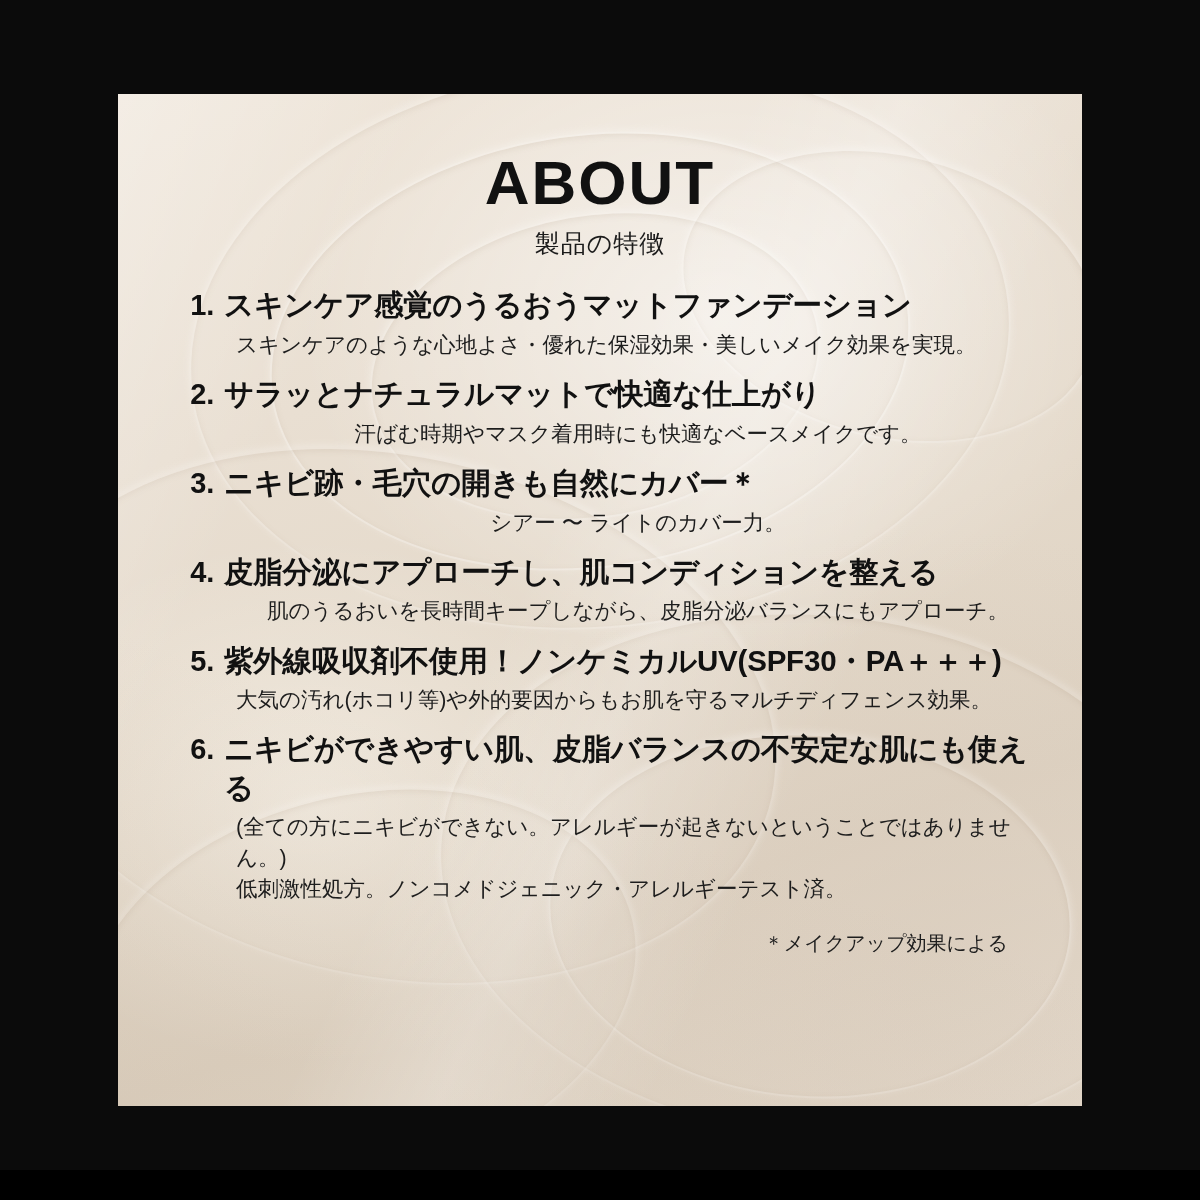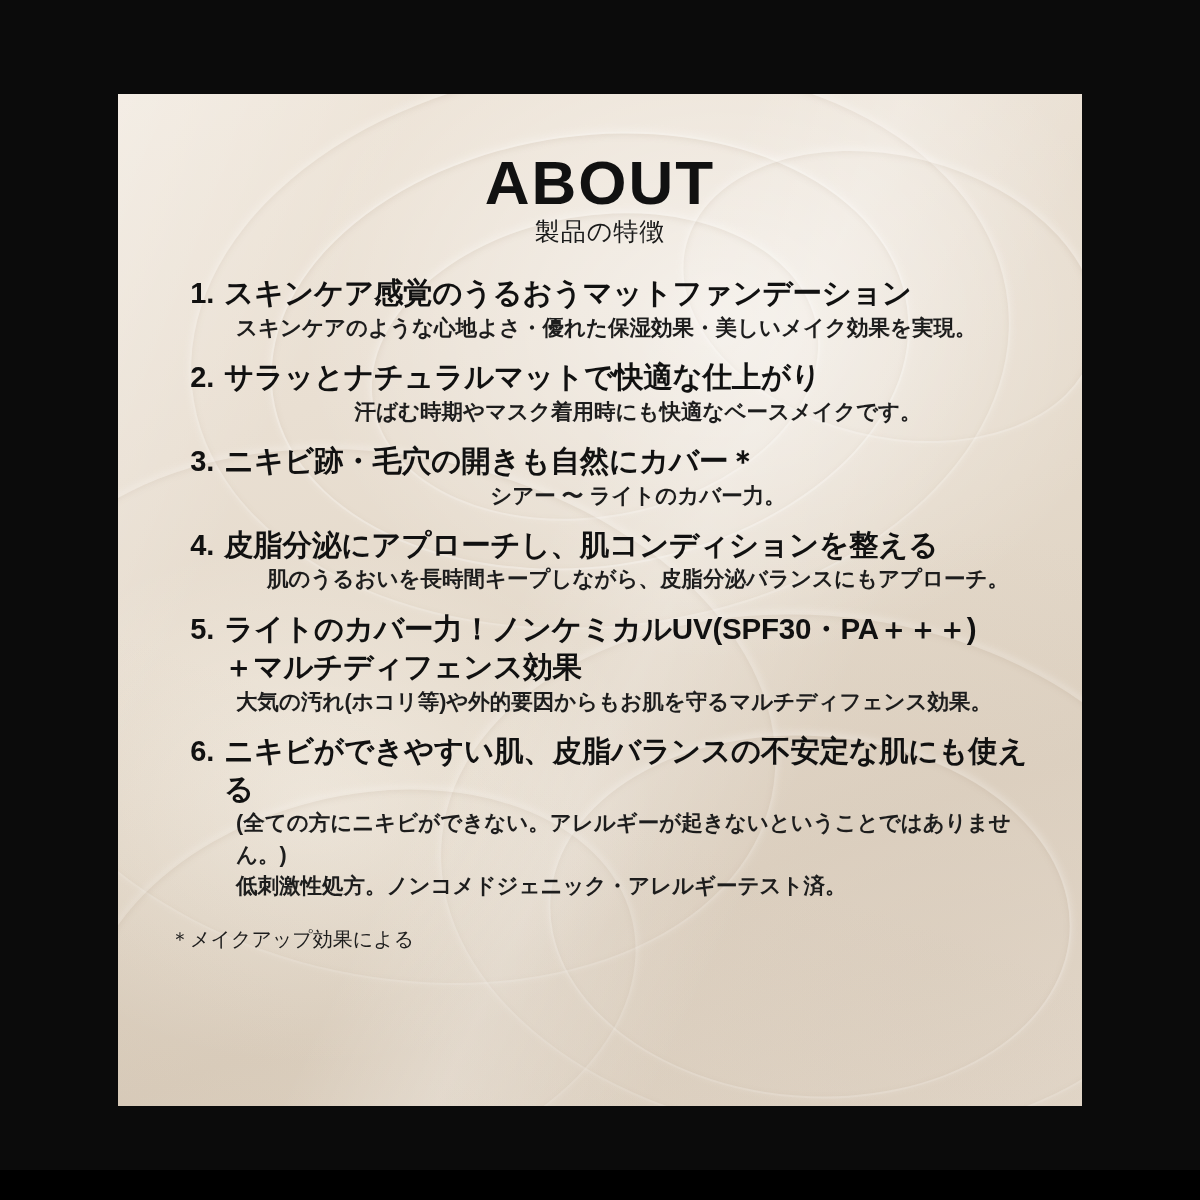--- a/index.html
+++ b/index.html
@@ -81,20 +81,21 @@
     letter-spacing: 2px;
     font-weight: 700;
     line-height: 1.05;
     margin-top: 8px;
     color: #111;
   }
   .subtitle {
     text-align: center;
     font-size: 25px;
     font-weight: 500;
+    margin-top: 12px;
     color: #1b1b1b;
     letter-spacing: 1px;
   }
 
   .list {
     margin-top: 26px;
   }
   .item {
     margin-bottom: 14px;
   }
@@ -113,34 +114,35 @@
     text-align: right;
     padding-right: 10px;
     font-weight: 700;
     font-size: 29px;
   }
   .headline-text {
     flex: 1;
   }
   .sub {
     font-size: 21.5px;
-    font-weight: 700;
+    font-weight: 400;
     color: #1d1d1d;
     line-height: 1.45;
+    margin-top: 5px;
     padding-left: 66px;
   }
   .sub.indent-more {
     padding-left: 76px;
     text-align: center;
   }
   .sub-line { display: block; }
 
   .footnote {
     margin-top: 24px;
-    text-align: left;
+    text-align: right;
     padding-right: 22px;
     font-size: 20px;
     color: #1d1d1d;
   }
 </style>
 </head>
 <body>
 
 <div class="poster">
   <div class="card">
@@ -198,25 +200,21 @@
             <span class="headline-text">皮脂分泌にアプローチし、肌コンディションを整える</span>
           </div>
           <div class="sub indent-more">
             <span class="sub-line">肌のうるおいを長時間キープしながら、皮脂分泌バランスにもアプローチ。</span>
           </div>
         </div>
 
         <div class="item">
           <div class="headline">
             <span class="num">5.</span>
-            <span class="headline-text">ライトのカバー力！ノンケミカルUV(SPF30・PA＋＋＋)</span>
-          </div>
-          <div class="headline">
-            <span class="num"></span>
-            <span class="headline-text">＋マルチディフェンス効果</span>
+            <span class="headline-text">紫外線吸収剤不使用！ノンケミカルUV(SPF30・PA＋＋＋)</span>
           </div>
           <div class="sub">
             <span class="sub-line">大気の汚れ(ホコリ等)や外的要因からもお肌を守るマルチディフェンス効果。</span>
           </div>
         </div>
 
         <div class="item">
           <div class="headline">
             <span class="num">6.</span>
             <span class="headline-text">ニキビができやすい肌、皮脂バランスの不安定な肌にも使える</span>

